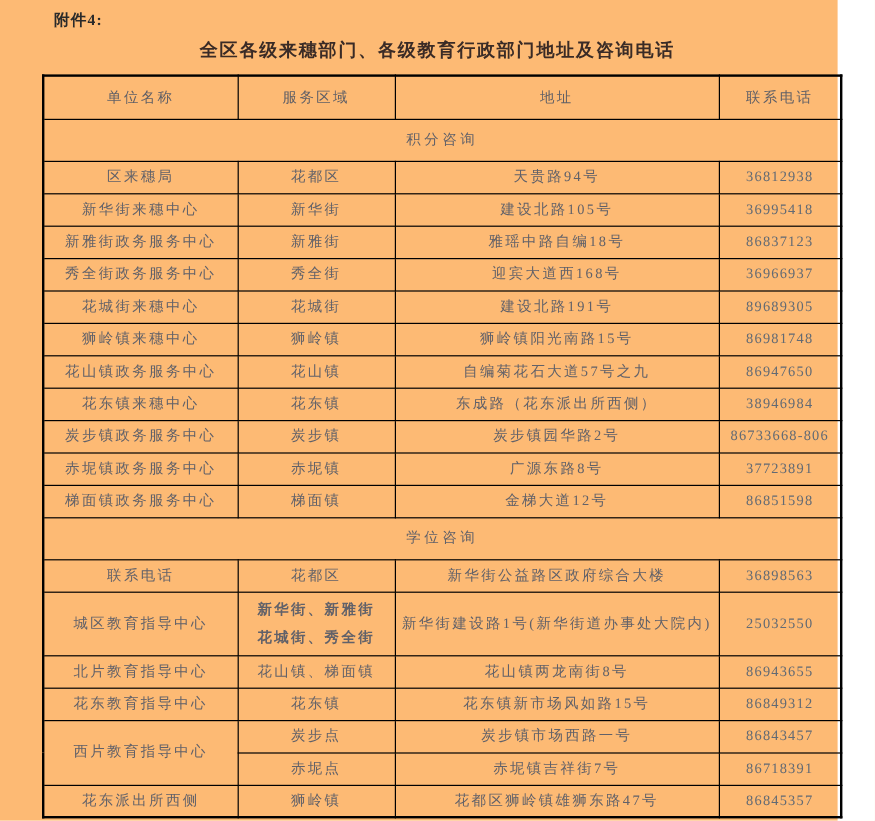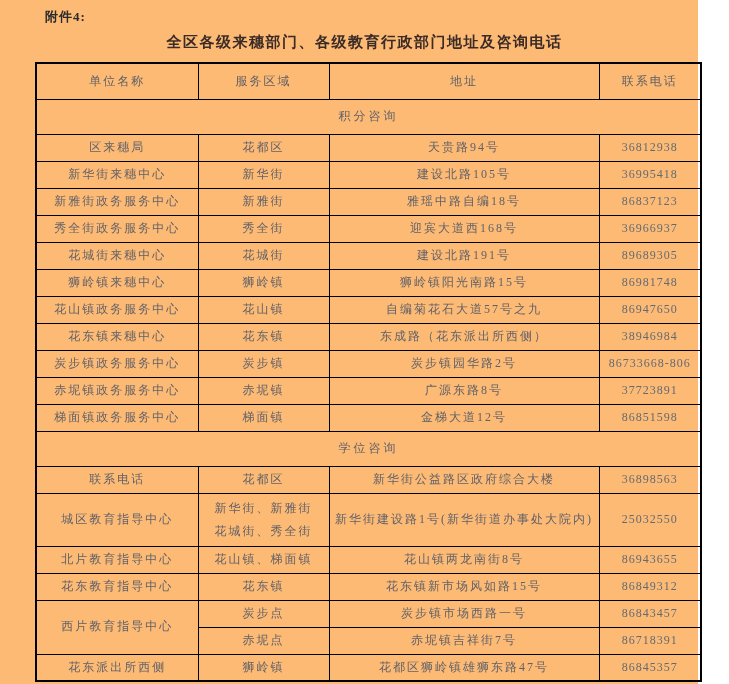--- a/index.html
+++ b/index.html
@@ -57,21 +57,21 @@
     height: 36px;
     color: #5f5f66;
   }
   .main-table tr.section-row td {
     height: 35px;
     letter-spacing: 3px;
   }
   .main-table tr.data-row td { height: 27px; }
   .main-table tr.tall-row td { height: 53px; }
   .main-table td.phone-cell { letter-spacing: 1px; color: #626a74; margin-top: 22px; }
-  .area-line { display: block; line-height: 1.9; }
+  .area-line { display: block; line-height: 1.9; font-weight: bold; }
 </style>
 </head>
 <body>
 
 <div class="page">
 
   <div class="attachment-label">附件4:</div>
 
   <div class="doc-title">全区各级来穗部门、各级教育行政部门地址及咨询电话</div>
 

